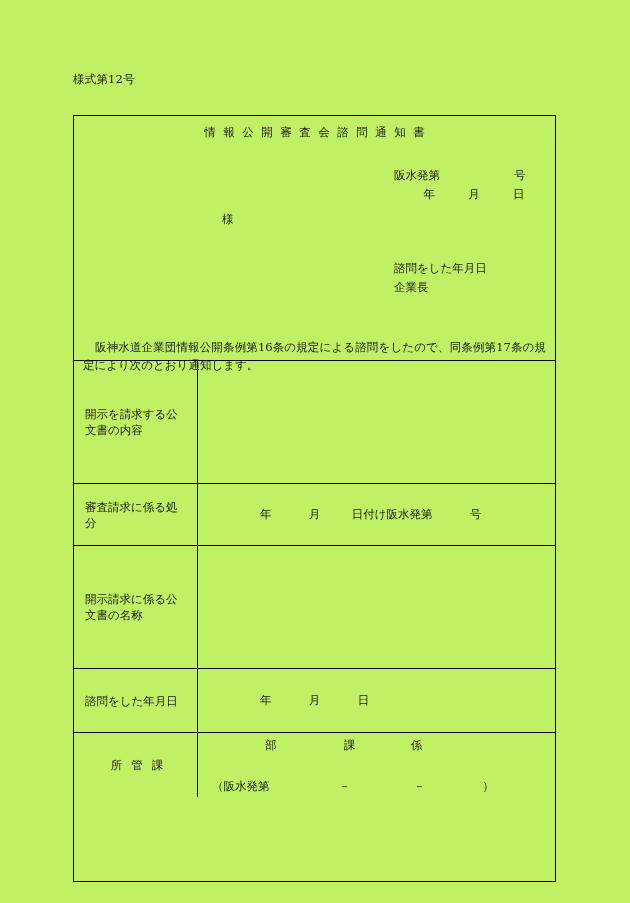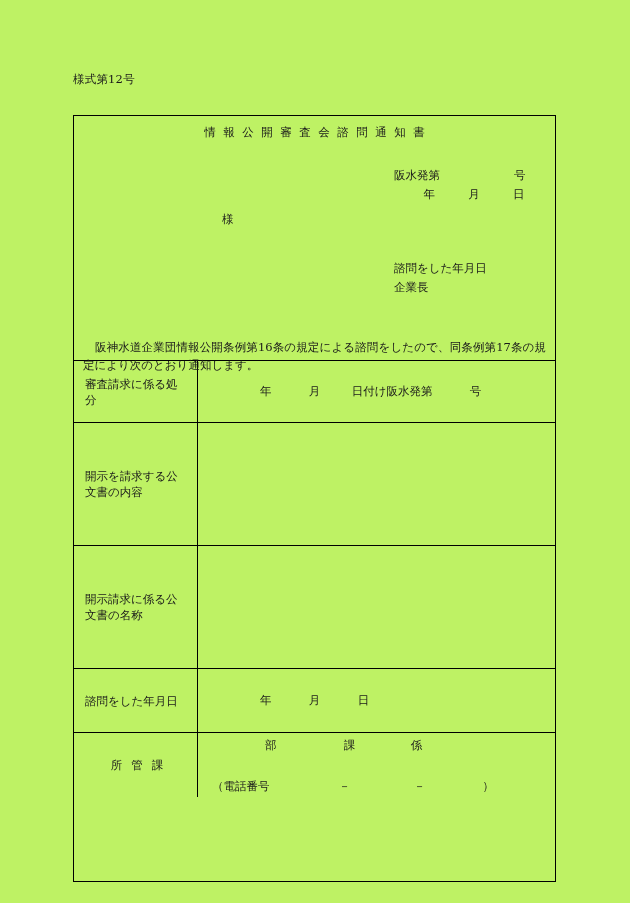--- a/index.html
+++ b/index.html
@@ -221,47 +221,47 @@
       <div class="issuer-block">
         <div>諮問をした年月日</div>
         <div>企業長</div>
       </div>
 
       <div class="body-text">阪神水道企業団情報公開条例第16条の規定による諮問をしたので、同条例第17条の規定により次のとおり通知します。</div>
 
     </div>
 
     <div class="form-table">
+
+      <div class="form-row row-h-lg">
+        <div class="cell-label">
+          <span class="lbl-text">開示を請求する公文書の内容</span>
+        </div>
+        <div class="cell-value top-pad"></div>
+      </div>
 
       <div class="form-row row-h-sm">
         <div class="cell-label">
           <span class="lbl-text">審査請求に係る処分</span>
         </div>
         <div class="cell-value indent-60">
           <span class="val-line">
             <span>年</span>
             <span class="gap-a"></span>
             <span>月</span>
             <span class="gap-b"></span>
             <span>日付け阪水発第</span>
             <span class="gap-c"></span>
             <span>号</span>
           </span>
         </div>
       </div>
 
       <div class="form-row row-h-lg">
         <div class="cell-label">
-          <span class="lbl-text">開示を請求する公文書の内容</span>
-        </div>
-        <div class="cell-value top-pad"></div>
-      </div>
-
-      <div class="form-row row-h-lg">
-        <div class="cell-label">
           <span class="lbl-text">開示請求に係る公文書の名称</span>
         </div>
         <div class="cell-value top-pad"></div>
       </div>
 
       <div class="form-row row-h-md">
         <div class="cell-label">
           <span class="lbl-text">諮問をした年月日</span>
         </div>
         <div class="cell-value indent-60">
@@ -282,21 +282,21 @@
         <div class="cell-value">
           <div class="dept-stack">
             <div class="dept-line">
               <span>部</span>
               <span class="d-gap1"></span>
               <span>課</span>
               <span class="d-gap2"></span>
               <span>係</span>
             </div>
             <div class="tel-line">
-              <span>（電話番号</span>
+              <span>（阪水発第</span>
               <span class="t-gap1"></span>
               <span>－</span>
               <span class="t-gap2"></span>
               <span>－</span>
               <span class="t-gap3"></span>
               <span>）</span>
             </div>
           </div>
         </div>
       </div>

